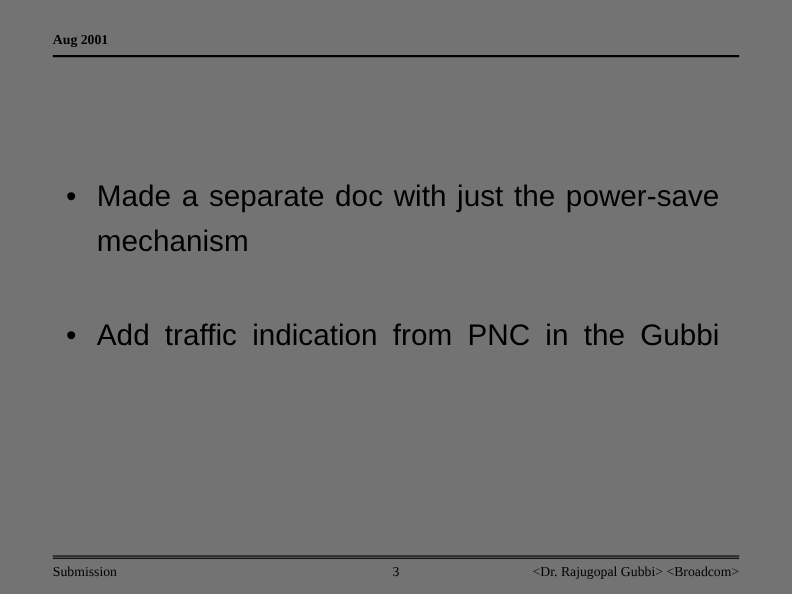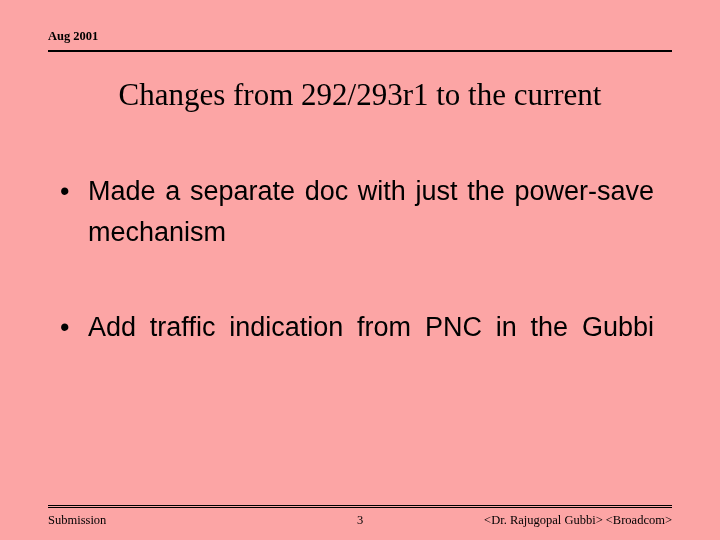--- a/index.html
+++ b/index.html
@@ -12,21 +12,21 @@
     height: 540px;
     overflow: hidden;
     font-family: "Liberation Serif", serif;
     color: #000000;
   }
 
   .slide {
     position: relative;
     width: 720px;
     height: 540px;
-    background: #fca5a5;
+    background: #737373;
   }
 
   
   .slide-header {
     position: absolute;
     left: 48px;
     top: 28px;
     width: 624px;
     height: 22px;
     border-bottom: 2px solid #000000;
@@ -85,21 +85,20 @@
     left: 12px;
     top: 0;
     width: 20px;
     font-family: "Liberation Sans", sans-serif;
     font-size: 27px;
     line-height: 41px;
     text-align: left;
   }
   .bullet-text {
     display: block;
-    margin-top: 13px;
   }
   
   .bullet-text::after {
     content: "";
     display: inline-block;
     width: 100%;
   }
 
   
   .slide-footer {
@@ -136,21 +135,20 @@
 </style>
 </head>
 <body>
 
 <div class="slide">
 
   <div class="slide-header">
     <span class="hdr-left">Aug 2001</span>
   </div>
 
-  <div class="slide-title">Changes from 292/293r1 to the current</div>
 
   <div class="slide-body">
 
     <div class="bullet-row">
       <span class="bullet-marker">•</span>
       <span class="bullet-text">Made a separate doc with just the power-save mechanism</span>
     </div>
 
     <div class="bullet-row">
       <span class="bullet-marker">•</span>

